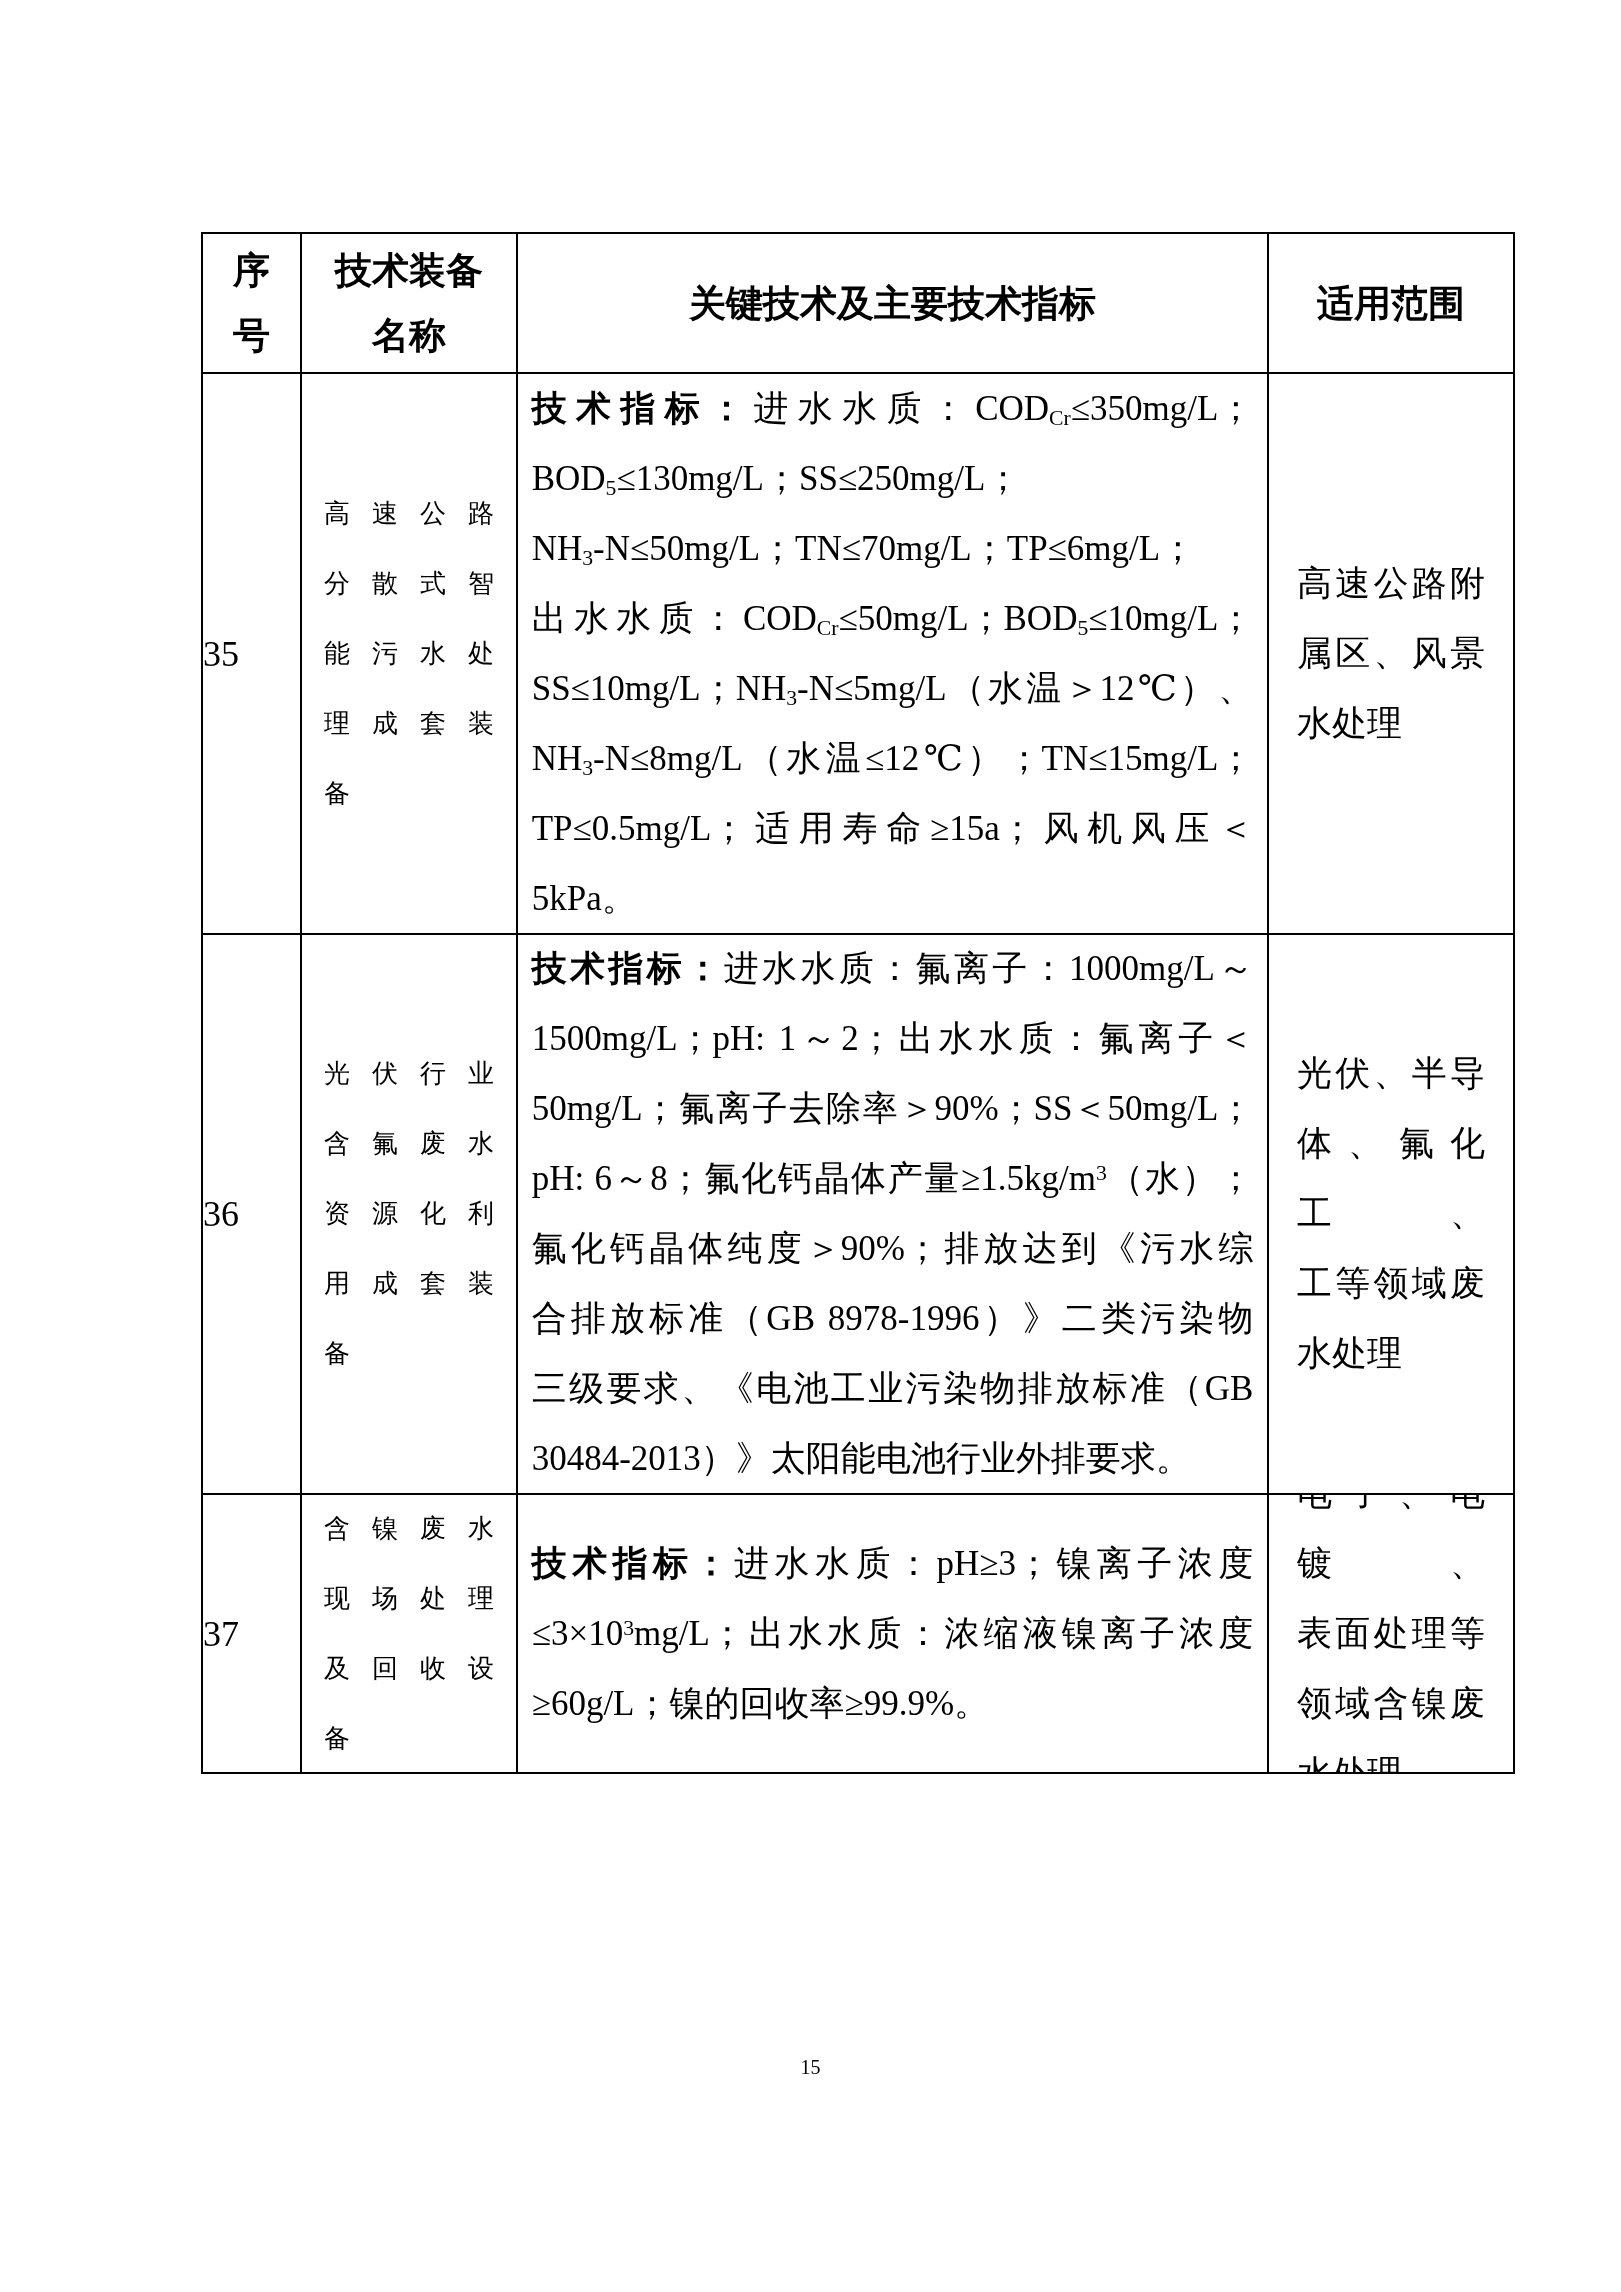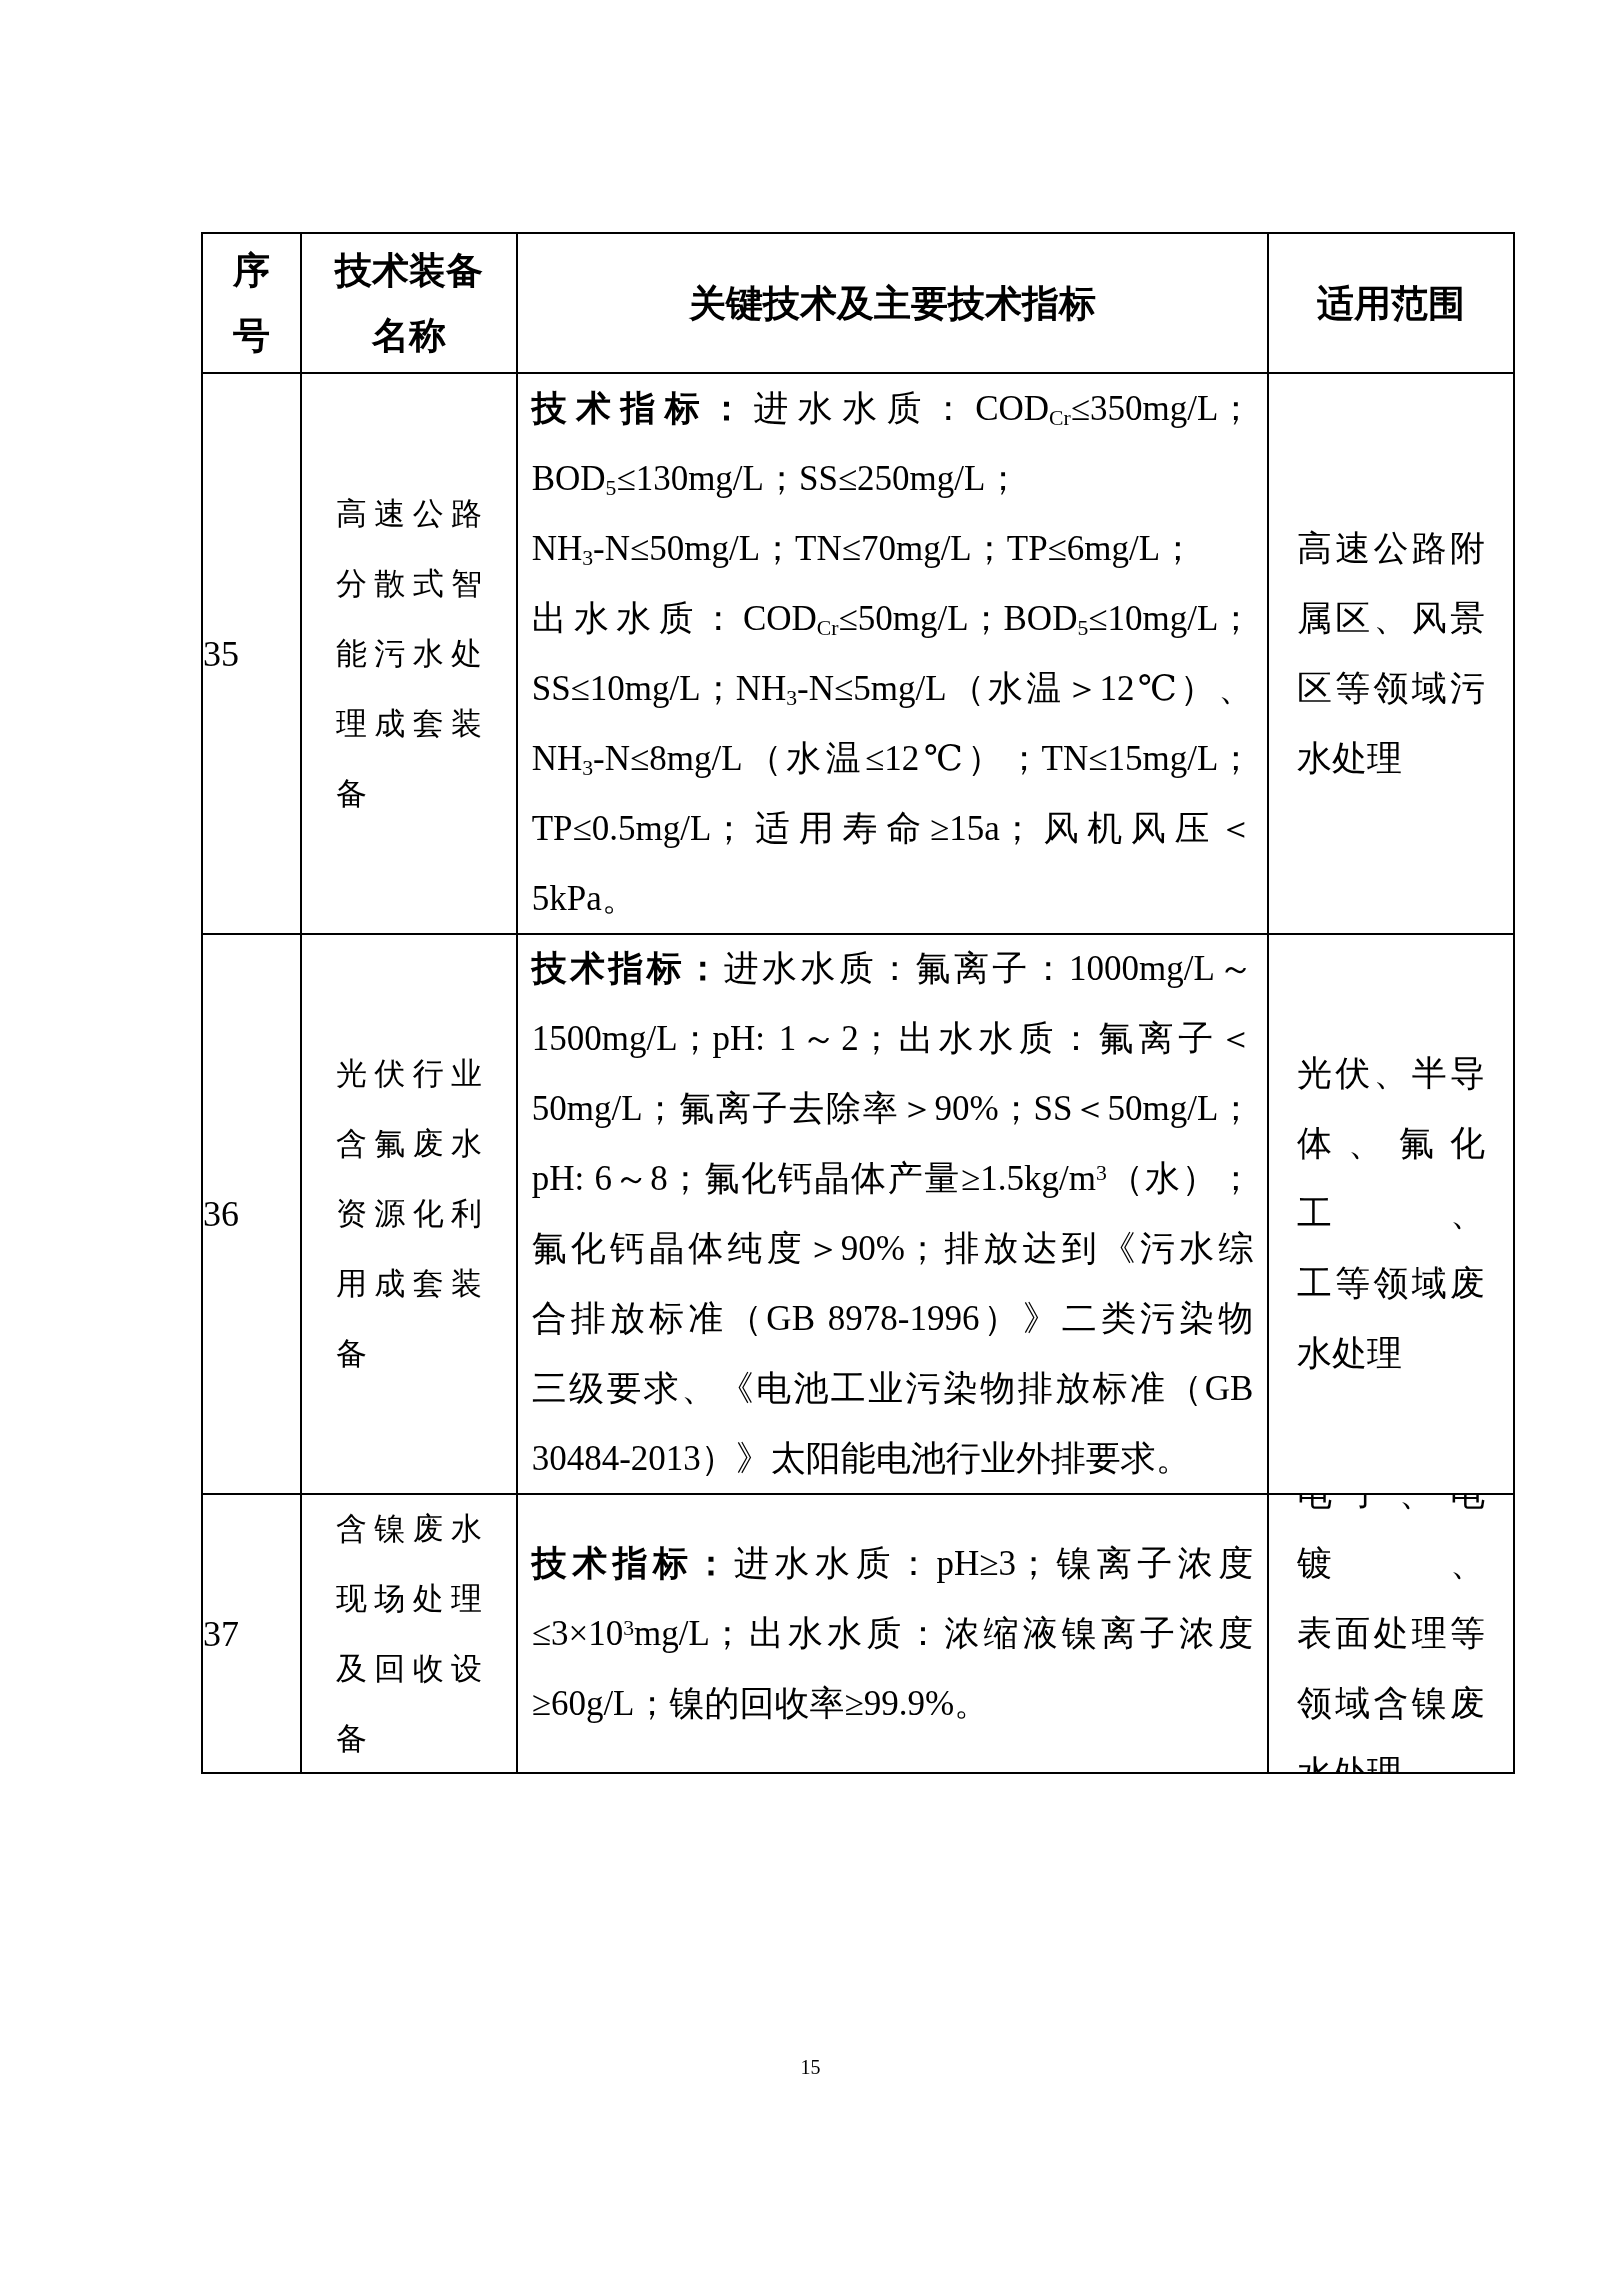--- a/index.html
+++ b/index.html
@@ -17,21 +17,21 @@
   .cell{
     border-right:2px solid #000;border-bottom:2px solid #000;
     display:flex;flex-direction:column;justify-content:center;
     overflow:hidden;
   }
   .bb{border-bottom:2.9px solid #000;}
   .hdr{font-weight:bold;font-size:37px;line-height:65px;text-align:center;}
   .hdr .jline{text-align:center;text-align-last:center;}
   .num{font-size:36px;text-align:left;}
   .lines .jline{white-space:normal;}
-  .name{font-size:31px;line-height:70px;padding:0 34px;}
+  .name{font-size:26px;line-height:70px;padding:0 22px;}
   .spec{font-size:35px;line-height:70px;padding:0 13.7px;}
   .scope{font-size:35px;line-height:70px;padding:0 28px;}
   .just .jline:not(:last-child){text-align:justify;text-align-last:justify;}
   b{font-weight:bold;}
   sub,sup{font-size:0.62em;line-height:0;}
   sub{vertical-align:-0.22em;}
   sup{vertical-align:0.45em;}
   .pageno{
     position:absolute;top:2056px;left:0;width:100%;
     text-align:center;font-size:20px;
@@ -82,21 +82,20 @@
         <div class="jline">SS≤10mg/L；NH<sub>3</sub>-N≤5mg/L（水温＞12℃）、</div>
         <div class="jline">NH<sub>3</sub>-N≤8mg/L（水温≤12℃）；TN≤15mg/L；</div>
         <div class="jline">TP≤0.5mg/L；适用寿命≥15a；风机风压＜</div>
         <div class="jline">5kPa。</div>
       </div>
   </div>
   <div class="cell scope">
     <div class="lines just">
         <div class="jline">高速公路附</div>
         <div class="jline">属区、风景</div>
-        <div class="jline">区等领域污</div>
         <div class="jline">水处理</div>
       </div>
   </div>
 
   <div class="cell num">
     <div>36</div>
   </div>
   <div class="cell name just">
     <div class="lines just">
         <div class="jline">光伏行业</div>

